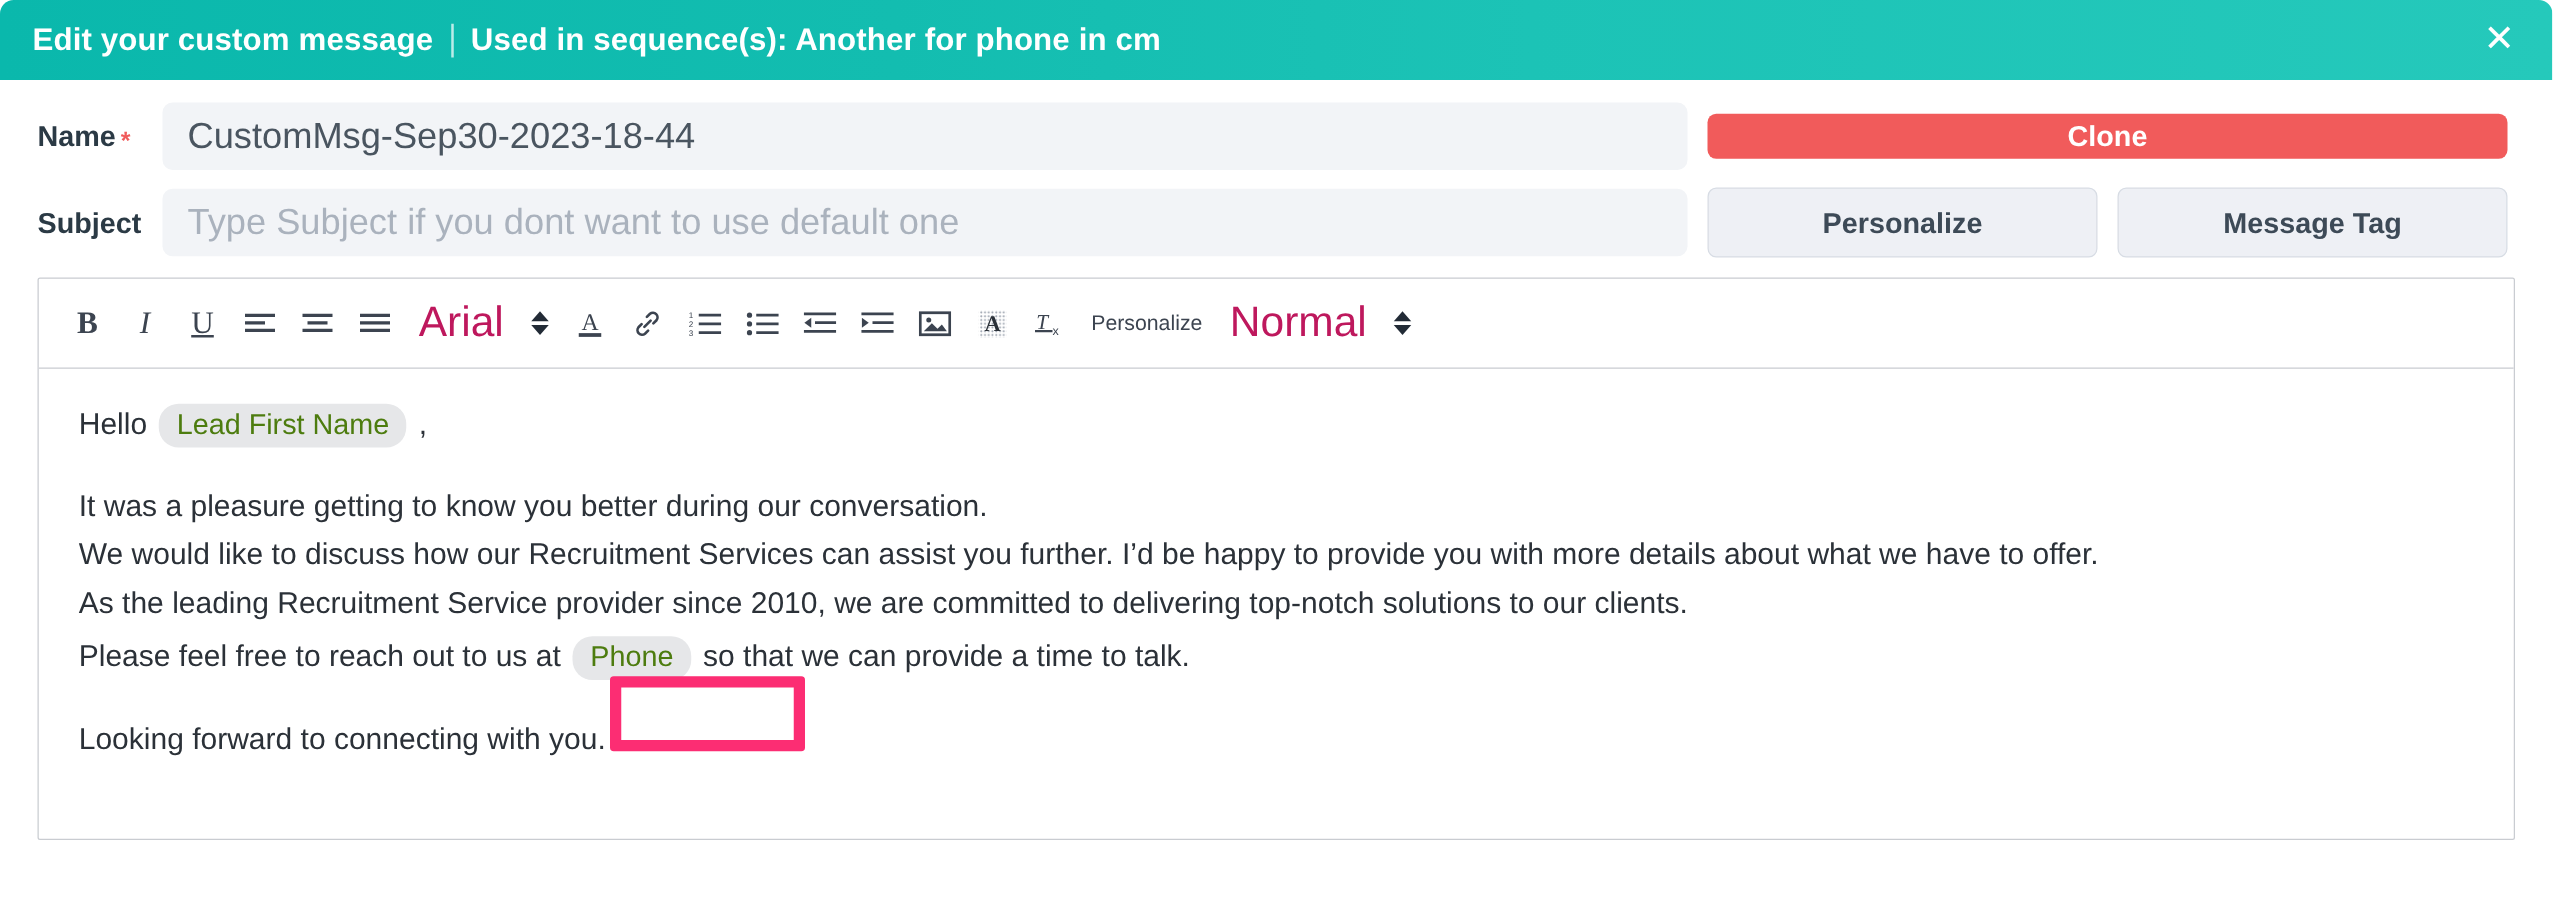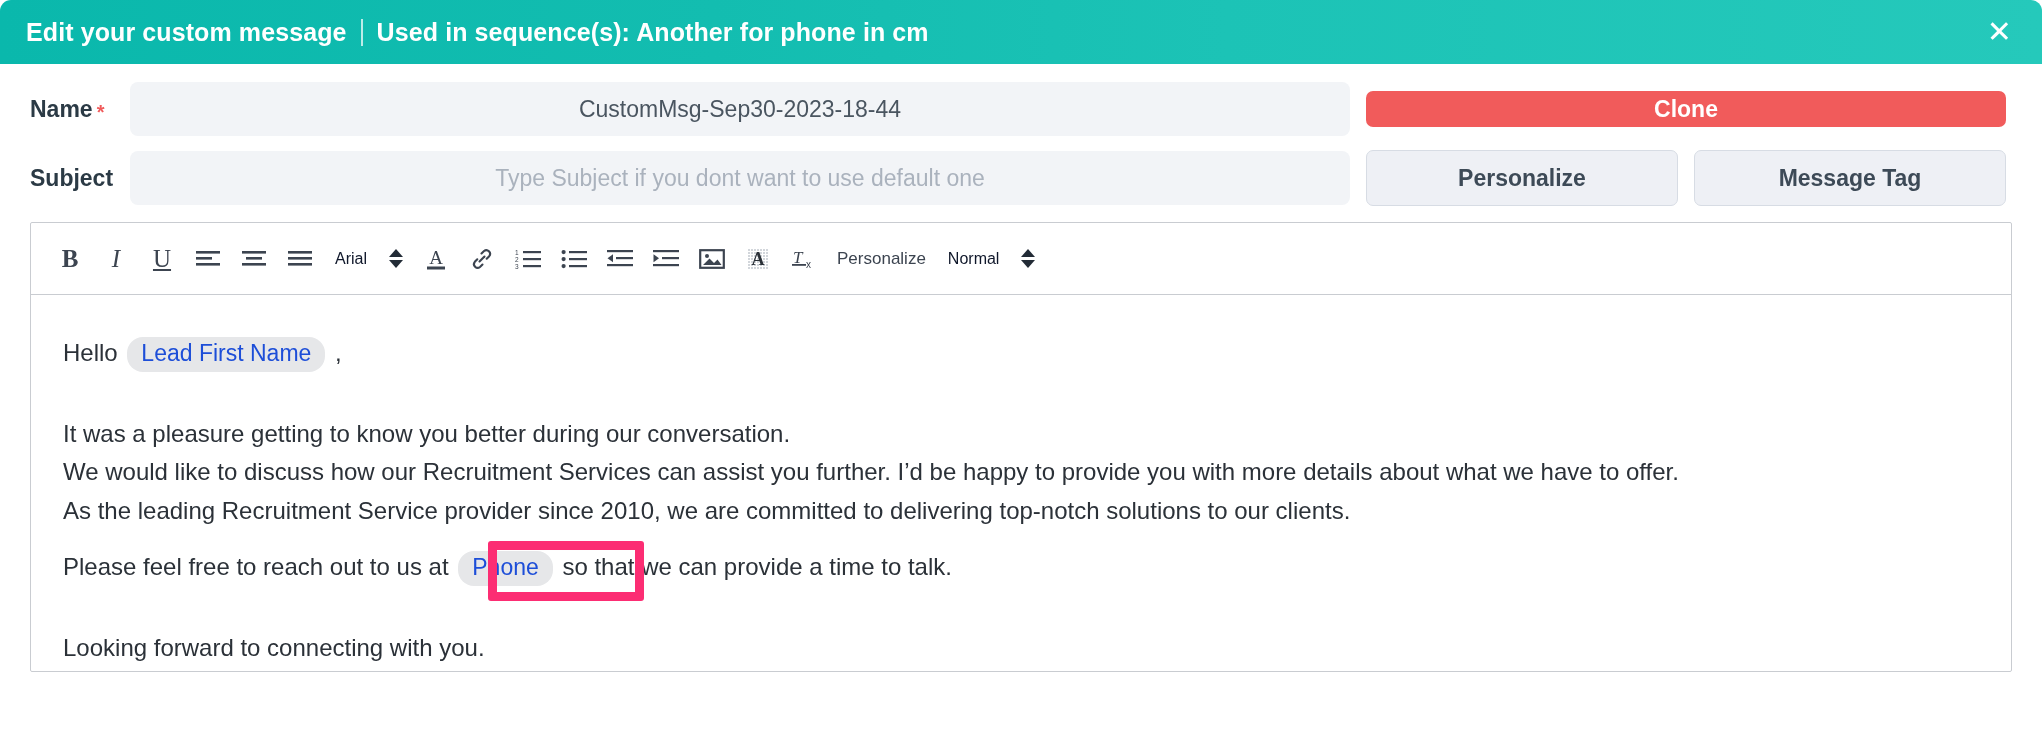--- a/index.html
+++ b/index.html
@@ -108,25 +108,24 @@
 
   .text-input {
     flex: 1 1 auto;
     height: 54px;
     background: #f2f4f7;
     border: none;
     border-radius: 8px;
     padding: 0 20px;
     box-sizing: border-box;
     font-family: "Liberation Sans", sans-serif;
-    font-size: 23px;
+    font-size: 29px;
     color: #4a5560;
     outline: none;
     min-width: 0;
-    text-align: center;
   }
   .text-input::placeholder {
     color: #aab2bd;
   }
   .subject-input { color: #0c4a6e; }
 
   .right-actions {
     flex: 0 0 auto;
     margin-left: 16px;
     display: flex;
@@ -195,22 +194,22 @@
   .tb-underline { font-size: 25px; text-decoration: underline; font-family: "Liberation Serif", serif; }
 
   .tb-select {
     display: flex;
     align-items: center;
     cursor: pointer;
     flex: 0 0 auto;
     user-select: none;
   }
   .tb-select-label {
-    font-size: 16px;
-    color: #0f172a;
+    font-size: 34px;
+    color: #be185d;
     padding: 0 12px;
     white-space: nowrap;
   }
   .stepper {
     display: inline-flex;
     flex-direction: column;
     align-items: center;
     justify-content: center;
     gap: 3px;
     padding: 0 10px;
@@ -242,25 +241,25 @@
     box-sizing: border-box;
     position: relative;
     height: 378px;
     overflow: hidden;
   }
   .msg-line { margin: 0 0 10px 0; white-space: pre-wrap; }
   .msg-spacer { height: 22px; }
   .tag-pill {
     display: inline-block;
     background: #e6e7e9;
-    color: #1d4ed8;
+    color: #4d7c0f;
     border-radius: 16px;
     padding: 3px 14px 5px 14px;
     font-size: 23px;
-    margin: 16px 3px;
+    margin: 2px 3px;
     vertical-align: baseline;
   }
 
   
   .annotation-box {
     position: absolute;
     border: 9px solid #fc2d73;
     border-radius: 3px;
     pointer-events: none;
     box-sizing: border-box;

